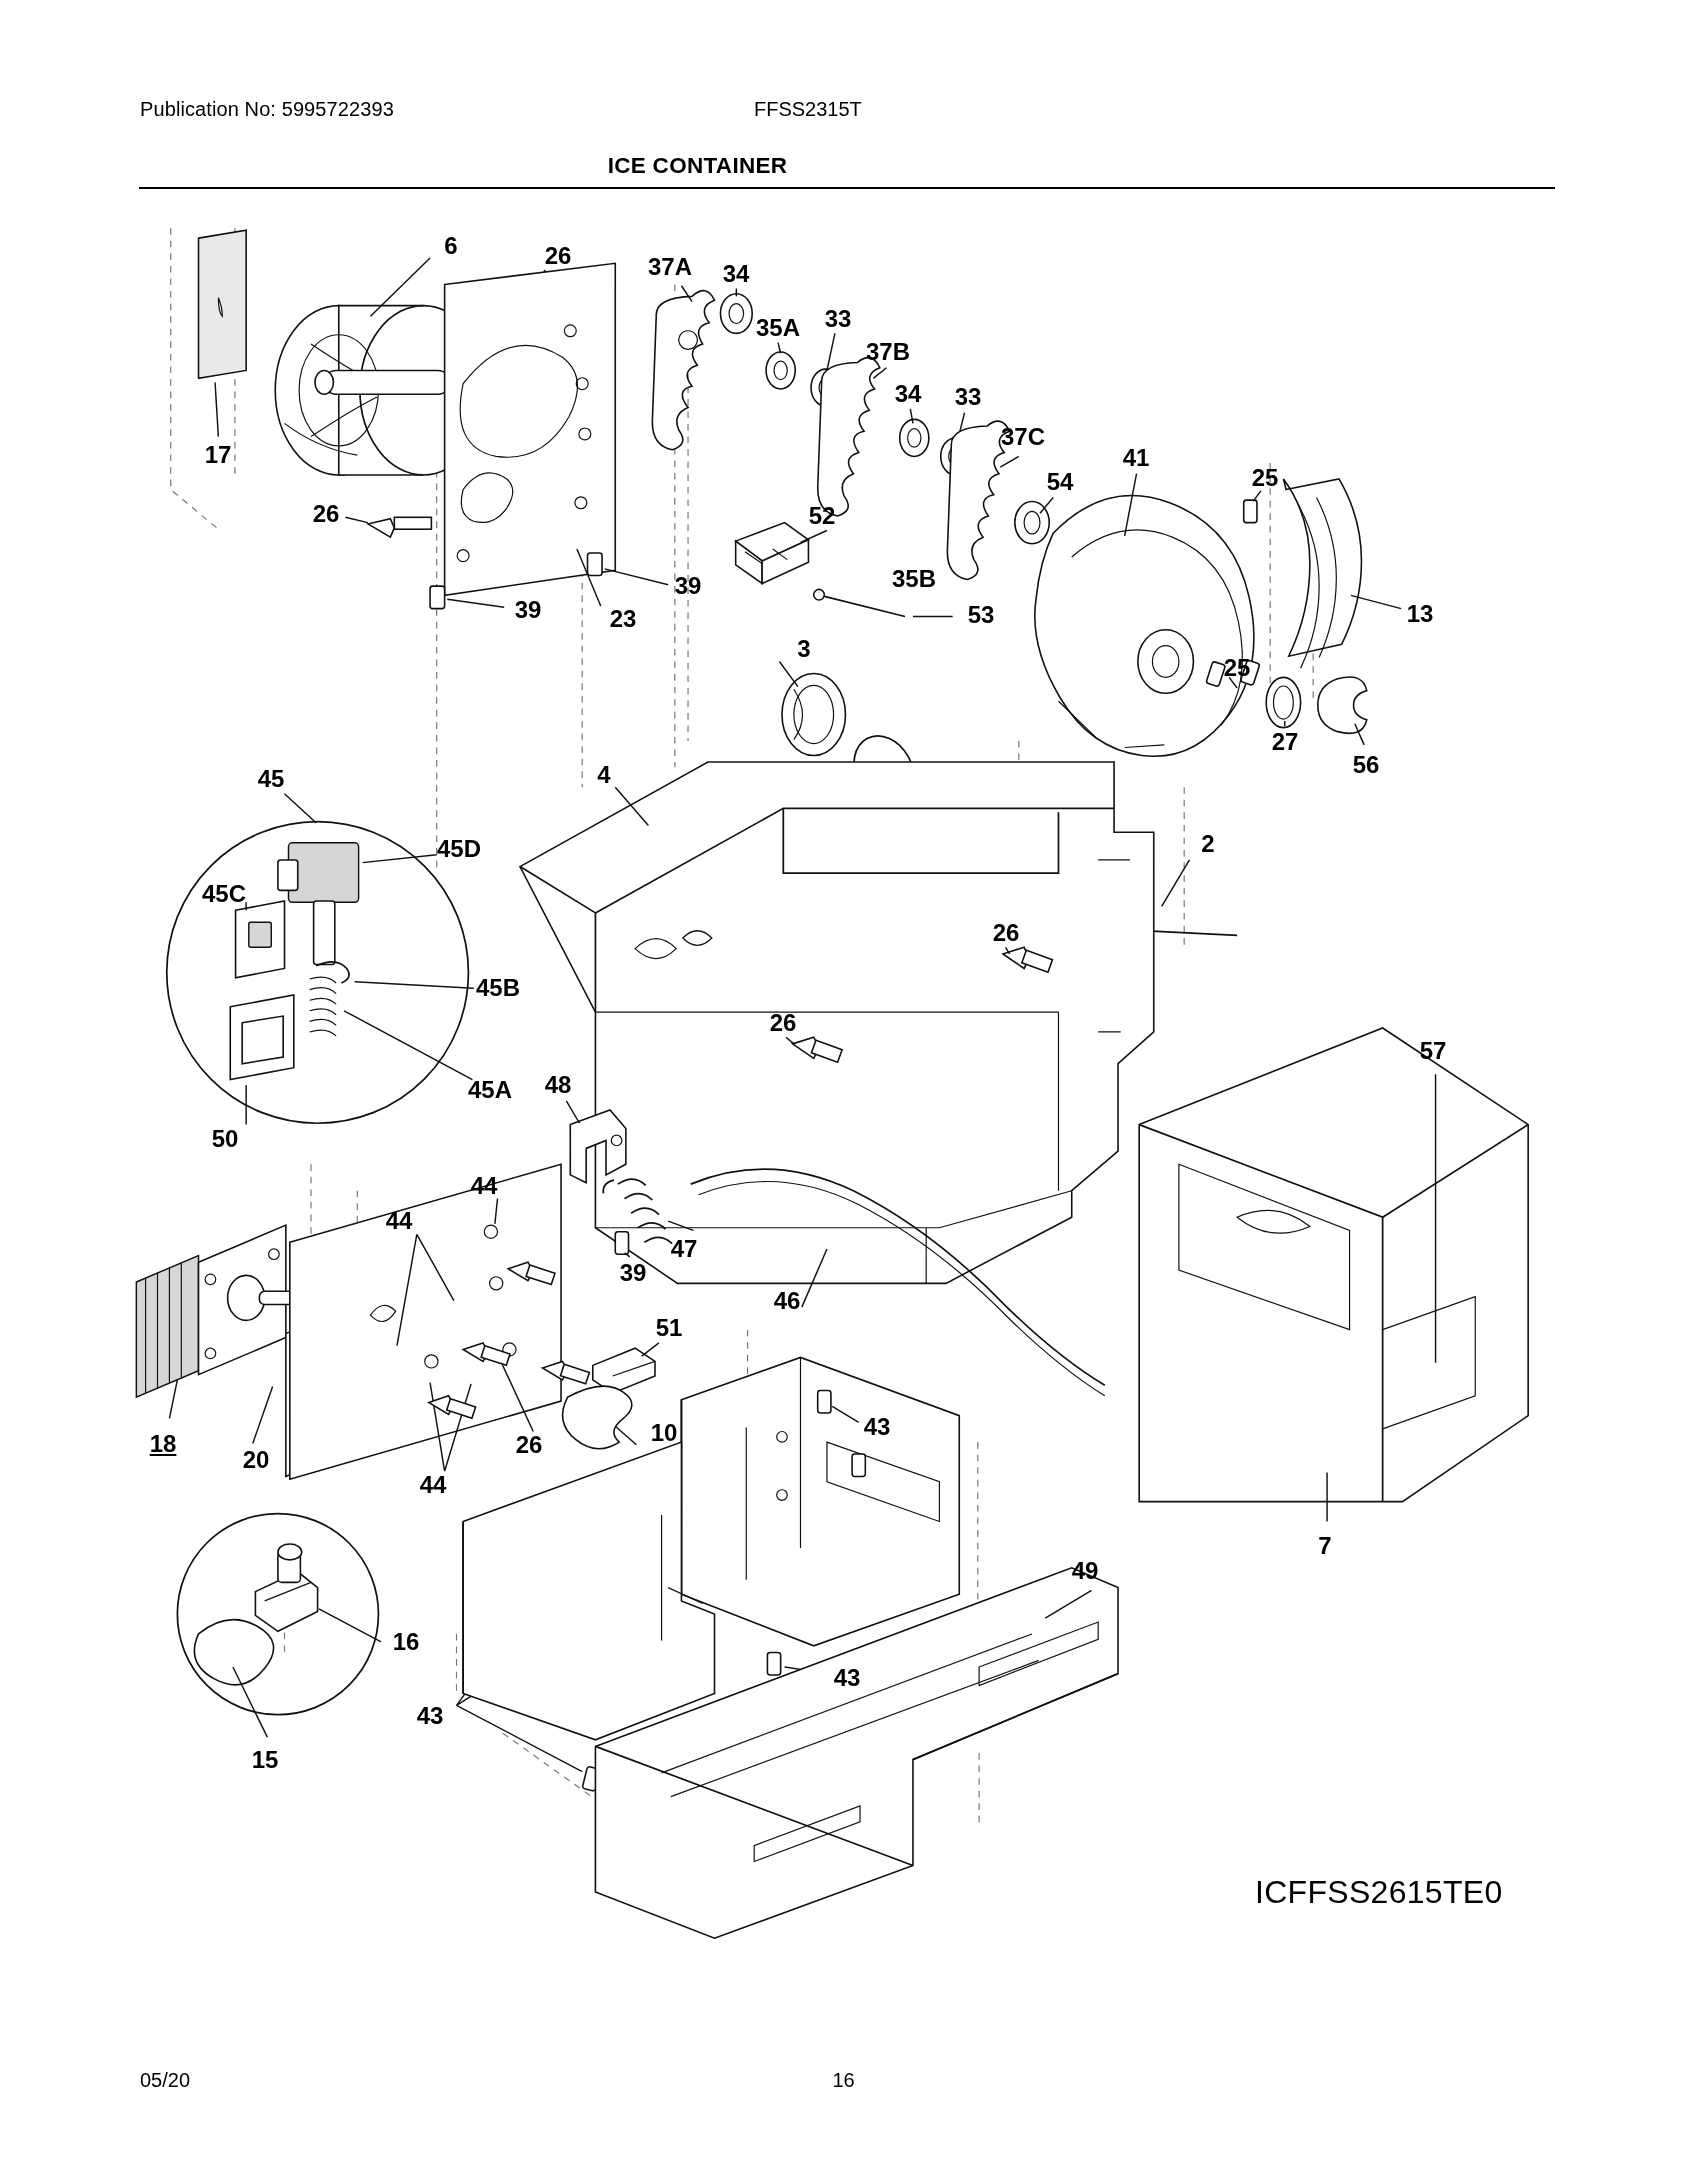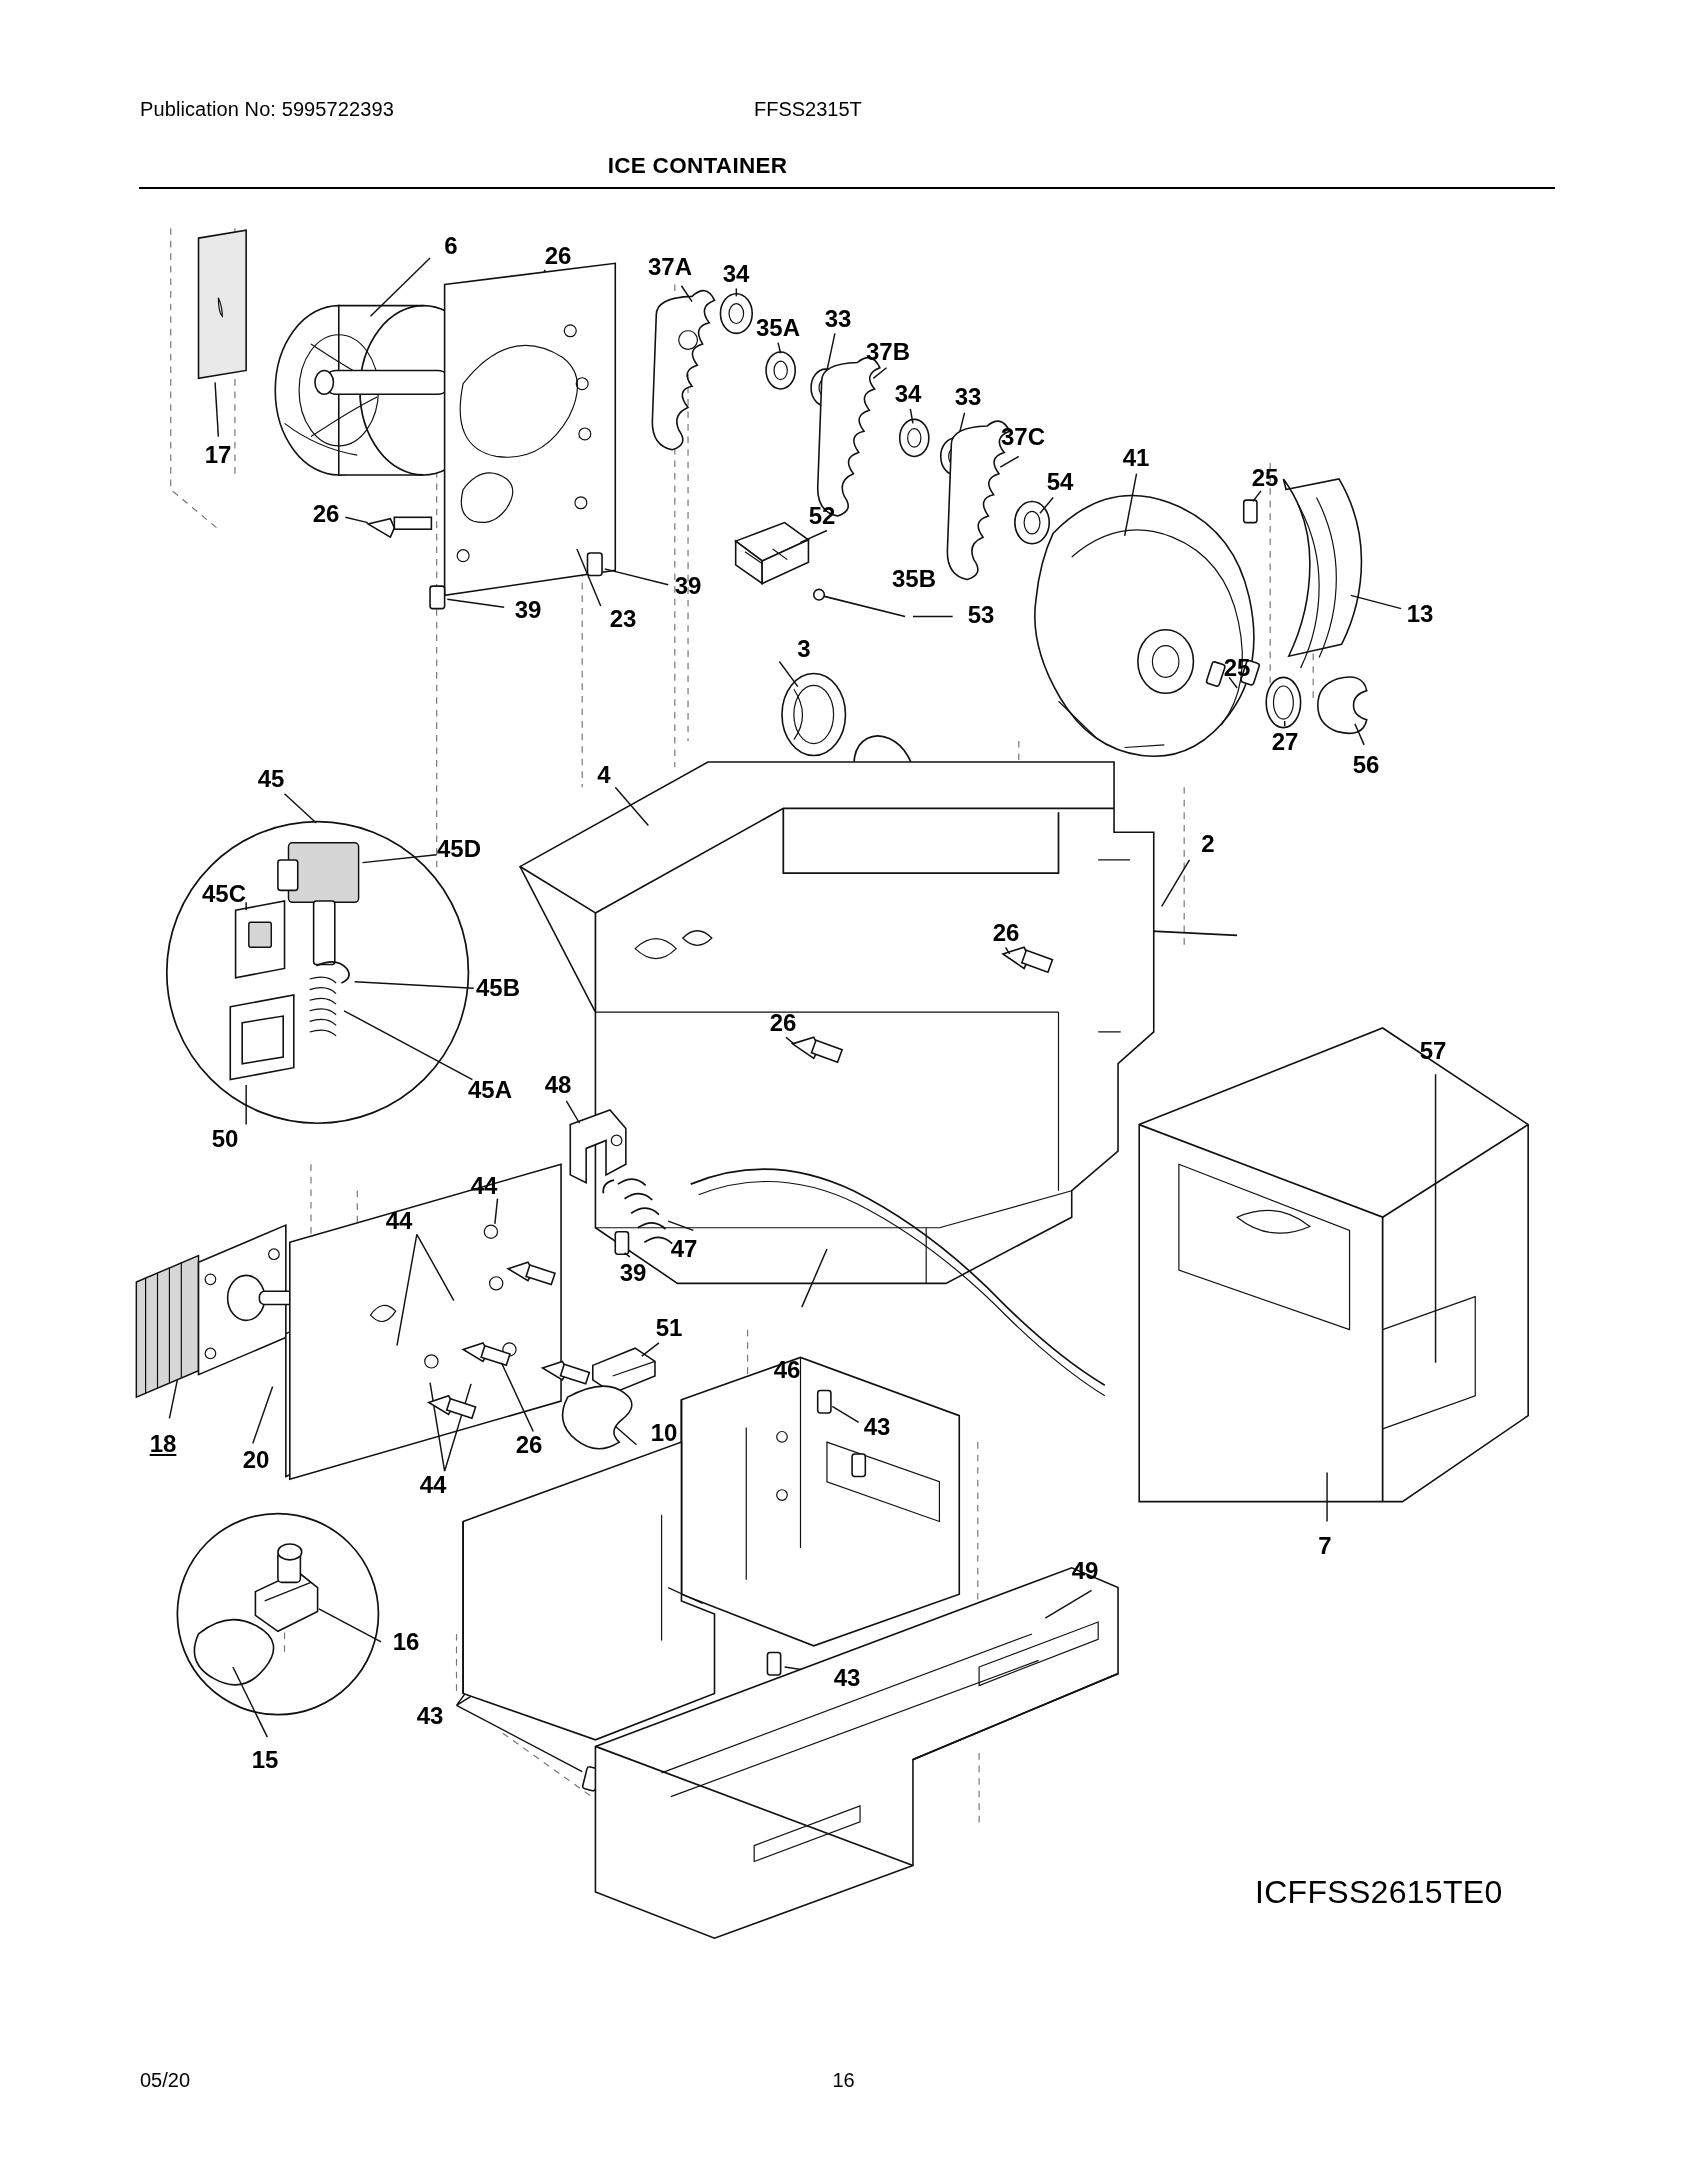--- a/index.html
+++ b/index.html
@@ -556,21 +556,21 @@
       <div class="callout" style="left: 225px; top: 1139px;">50</div>
       <div class="callout" style="left: 1006px; top: 933px;">26</div>
       <div class="callout" style="left: 783px; top: 1023px;">26</div>
       <div class="callout" style="left: 1433px; top: 1051px;">57</div>
       <div class="callout" style="left: 558px; top: 1085px; text-align: right;">48</div>
       <div class="callout" style="left: 484px; top: 1186px;">44</div>
       <div class="callout" style="left: 399px; top: 1221px;">44</div>
       <div class="callout" style="left: 633px; top: 1273px;">39</div>
       <div class="callout" style="left: 684px; top: 1249px;">47</div>
       <div class="callout" style="left: 669px; top: 1328px;">51</div>
-      <div class="callout" style="left: 787px; top: 1370px; text-align: center;">46</div>
+      <div class="callout" style="left: 787px; top: 1301px; text-align: center;">46</div>
       <div class="callout" style="left: 163px; top: 1444px; text-decoration: underline;">18</div>
       <div class="callout" style="left: 256px; top: 1460px;">20</div>
       <div class="callout" style="left: 529px; top: 1445px;">26</div>
       <div class="callout" style="left: 433px; top: 1485px;">44</div>
       <div class="callout" style="left: 664px; top: 1433px;">10</div>
       <div class="callout" style="left: 877px; top: 1427px;">43</div>
       <div class="callout" style="left: 1325px; top: 1546px;">7</div>
       <div class="callout" style="left: 1085px; top: 1571px;">49</div>
       <div class="callout" style="left: 406px; top: 1642px;">16</div>
       <div class="callout" style="left: 847px; top: 1678px;">43</div>

